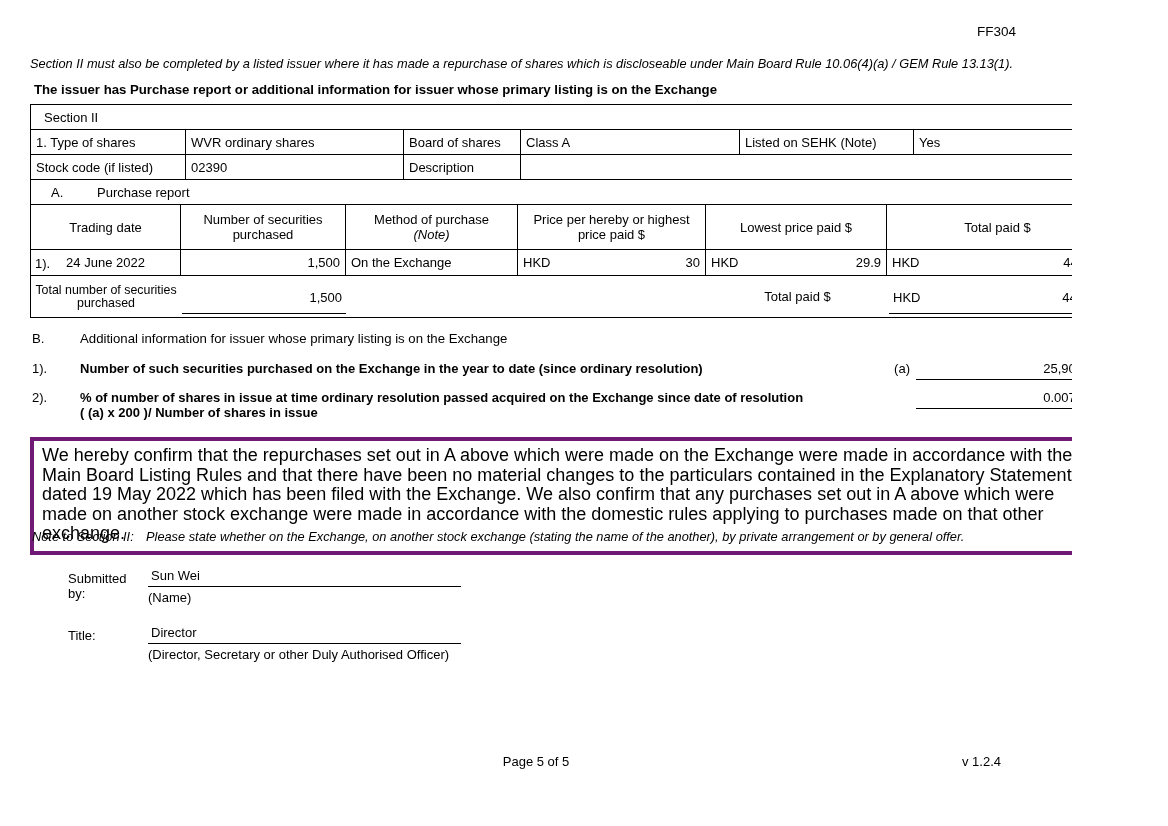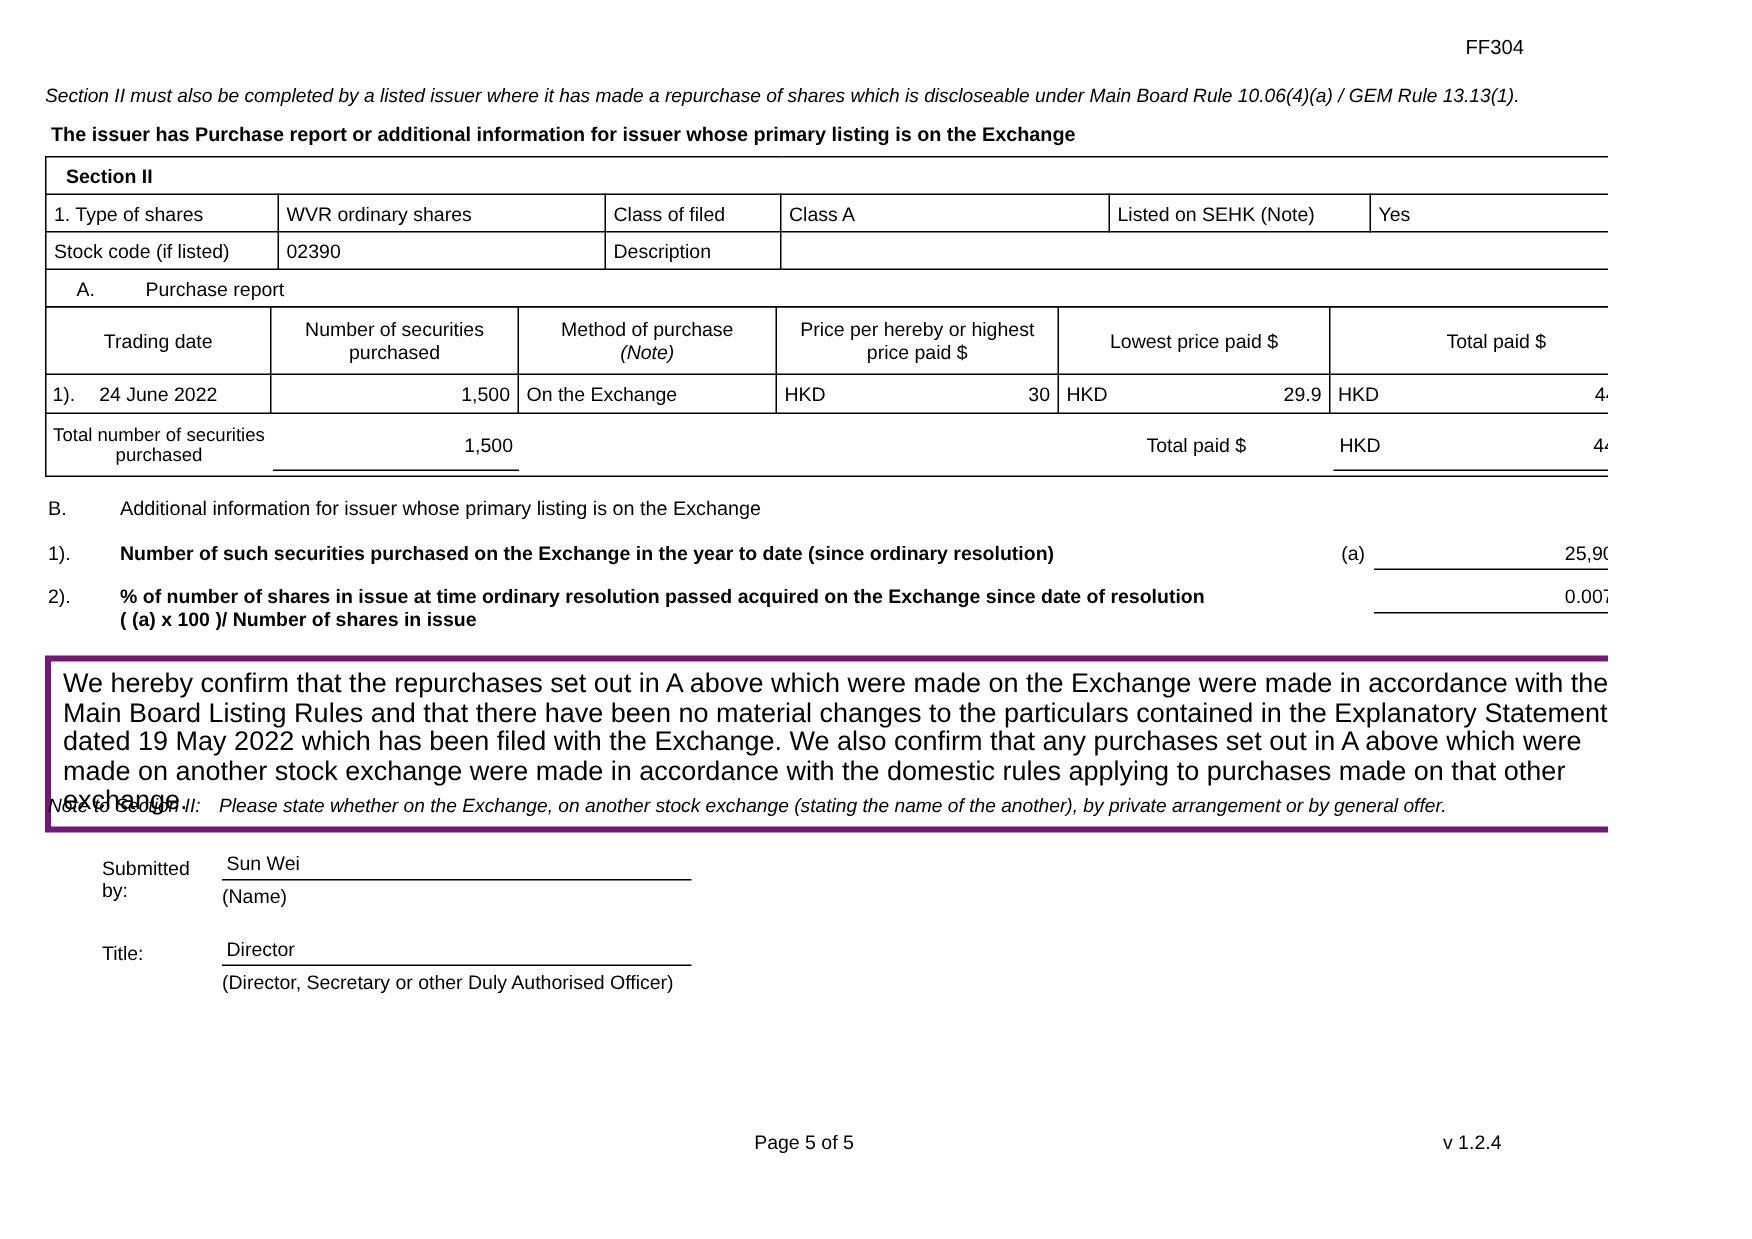--- a/index.html
+++ b/index.html
@@ -8,21 +8,21 @@
   .page { position:relative; width:1072px; height:826px; background:#fff; overflow:hidden; }
 
   .form-code { position:absolute; top:24px; right:56px; font-size:13.5px; }
   .intro { position:absolute; top:56px; left:30px; right:40px; font-style:italic; font-size:12.8px; }
   .heading { position:absolute; top:82px; left:34px; font-weight:bold; font-size:13.2px; }
 
   .grid { position:absolute; top:104px; left:30px; width:1078px; }
   table { border-collapse:collapse; table-layout:fixed; width:1078px; font-size:13px; }
   td, th { border:1px solid #000; padding:3px 5px; vertical-align:middle; text-align:left; font-weight:normal; overflow:hidden; }
   .t1 td { height:18px; }
-  .sec2-title { font-weight:bold;padding-left:13px; }
+  .sec2-title { font-weight:normal;padding-left:13px; }
   .secA { padding-left:20px; }
   .sec-index { display:inline-block; width:46px; }
 
   .t2 { margin-top:-1px; }
   .t2 th { text-align:center; height:40px; padding:2px 4px; line-height:15px; }
   .t2 td { height:19px; }
   .it { font-style:italic; }
   .num-cell { text-align:right; }
   .trading-cell { position:relative; text-align:center; }
   .row-index { position:absolute; left:4px; top:50%; transform:translateY(-50%); }
@@ -86,21 +86,21 @@
           <col style="width:174px">
           <col style="width:195px">
       </colgroup>
       <tbody>
           <tr>
         <td colspan="6" class="sec2-title">Section II</td>
       </tr>
       <tr>
         <td>1. Type of shares</td>
         <td>WVR ordinary shares</td>
-        <td>Class of filed</td>
+        <td>Board of shares</td>
         <td>Class A</td>
         <td>Listed on SEHK (Note)</td>
         <td>Yes</td>
       </tr>
       <tr>
         <td>Stock code (if listed)</td>
         <td>02390</td>
         <td>Description</td>
         <td colspan="3"></td>
       </tr>
@@ -189,21 +189,21 @@
       <span class="b-item-index">1).</span>
       <span class="b-item-text">Number of such securities purchased on the Exchange in the year to date (since ordinary resolution)</span>
       <span class="b-ref">(a)</span>
       <span class="b-line">25,900</span>
       <span class="b-unit"></span>
     </div>
     <div class="b-item b-item2">
       <span class="b-item-index">2).</span>
       <span class="b-item-text">
         <span>% of number of shares in issue at time ordinary resolution passed acquired on the Exchange since date of resolution</span><br>
-        <span>( (a) x 100 )/ Number of shares in issue</span>
+        <span>( (a) x 200 )/ Number of shares in issue</span>
       </span>
       <span class="b-line">0.0079</span>
       <span class="b-unit">%</span>
     </div>
   </div>
 
   <div class="confirm">We hereby confirm that the repurchases set out in A above which were made on the Exchange were made in accordance with the Main Board Listing Rules and that there have been no material changes to the particulars contained in the Explanatory Statement dated 19 May 2022 which has been filed with the Exchange. We also confirm that any purchases set out in A above which were made on another stock exchange were made in accordance with the domestic rules applying to purchases made on that other exchange.</div>
 
   <div class="note">
     <span class="note-label">Note to Section II:</span>

